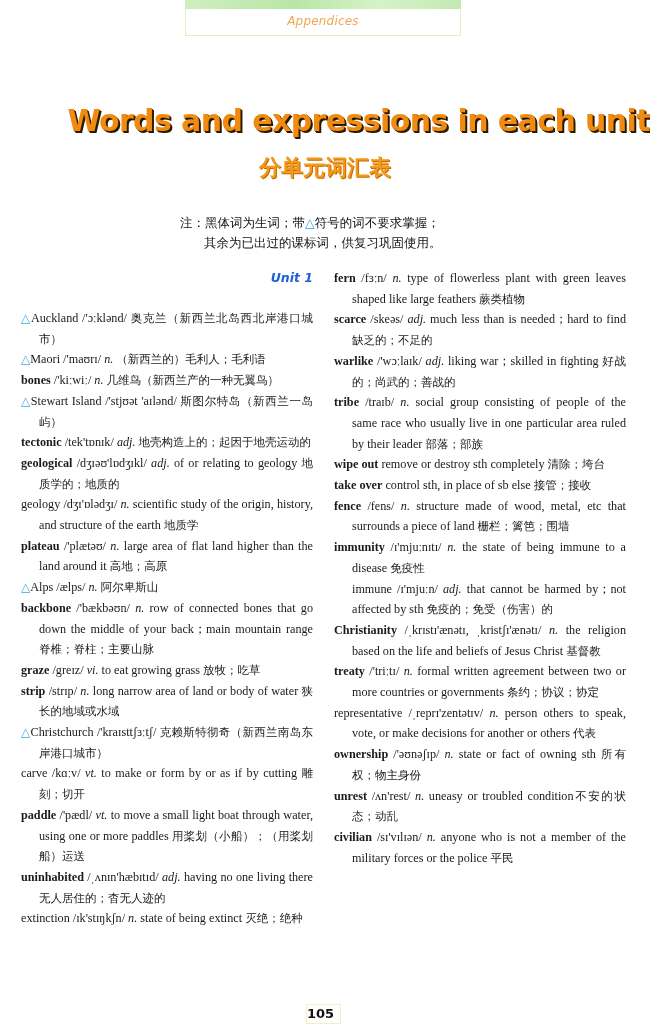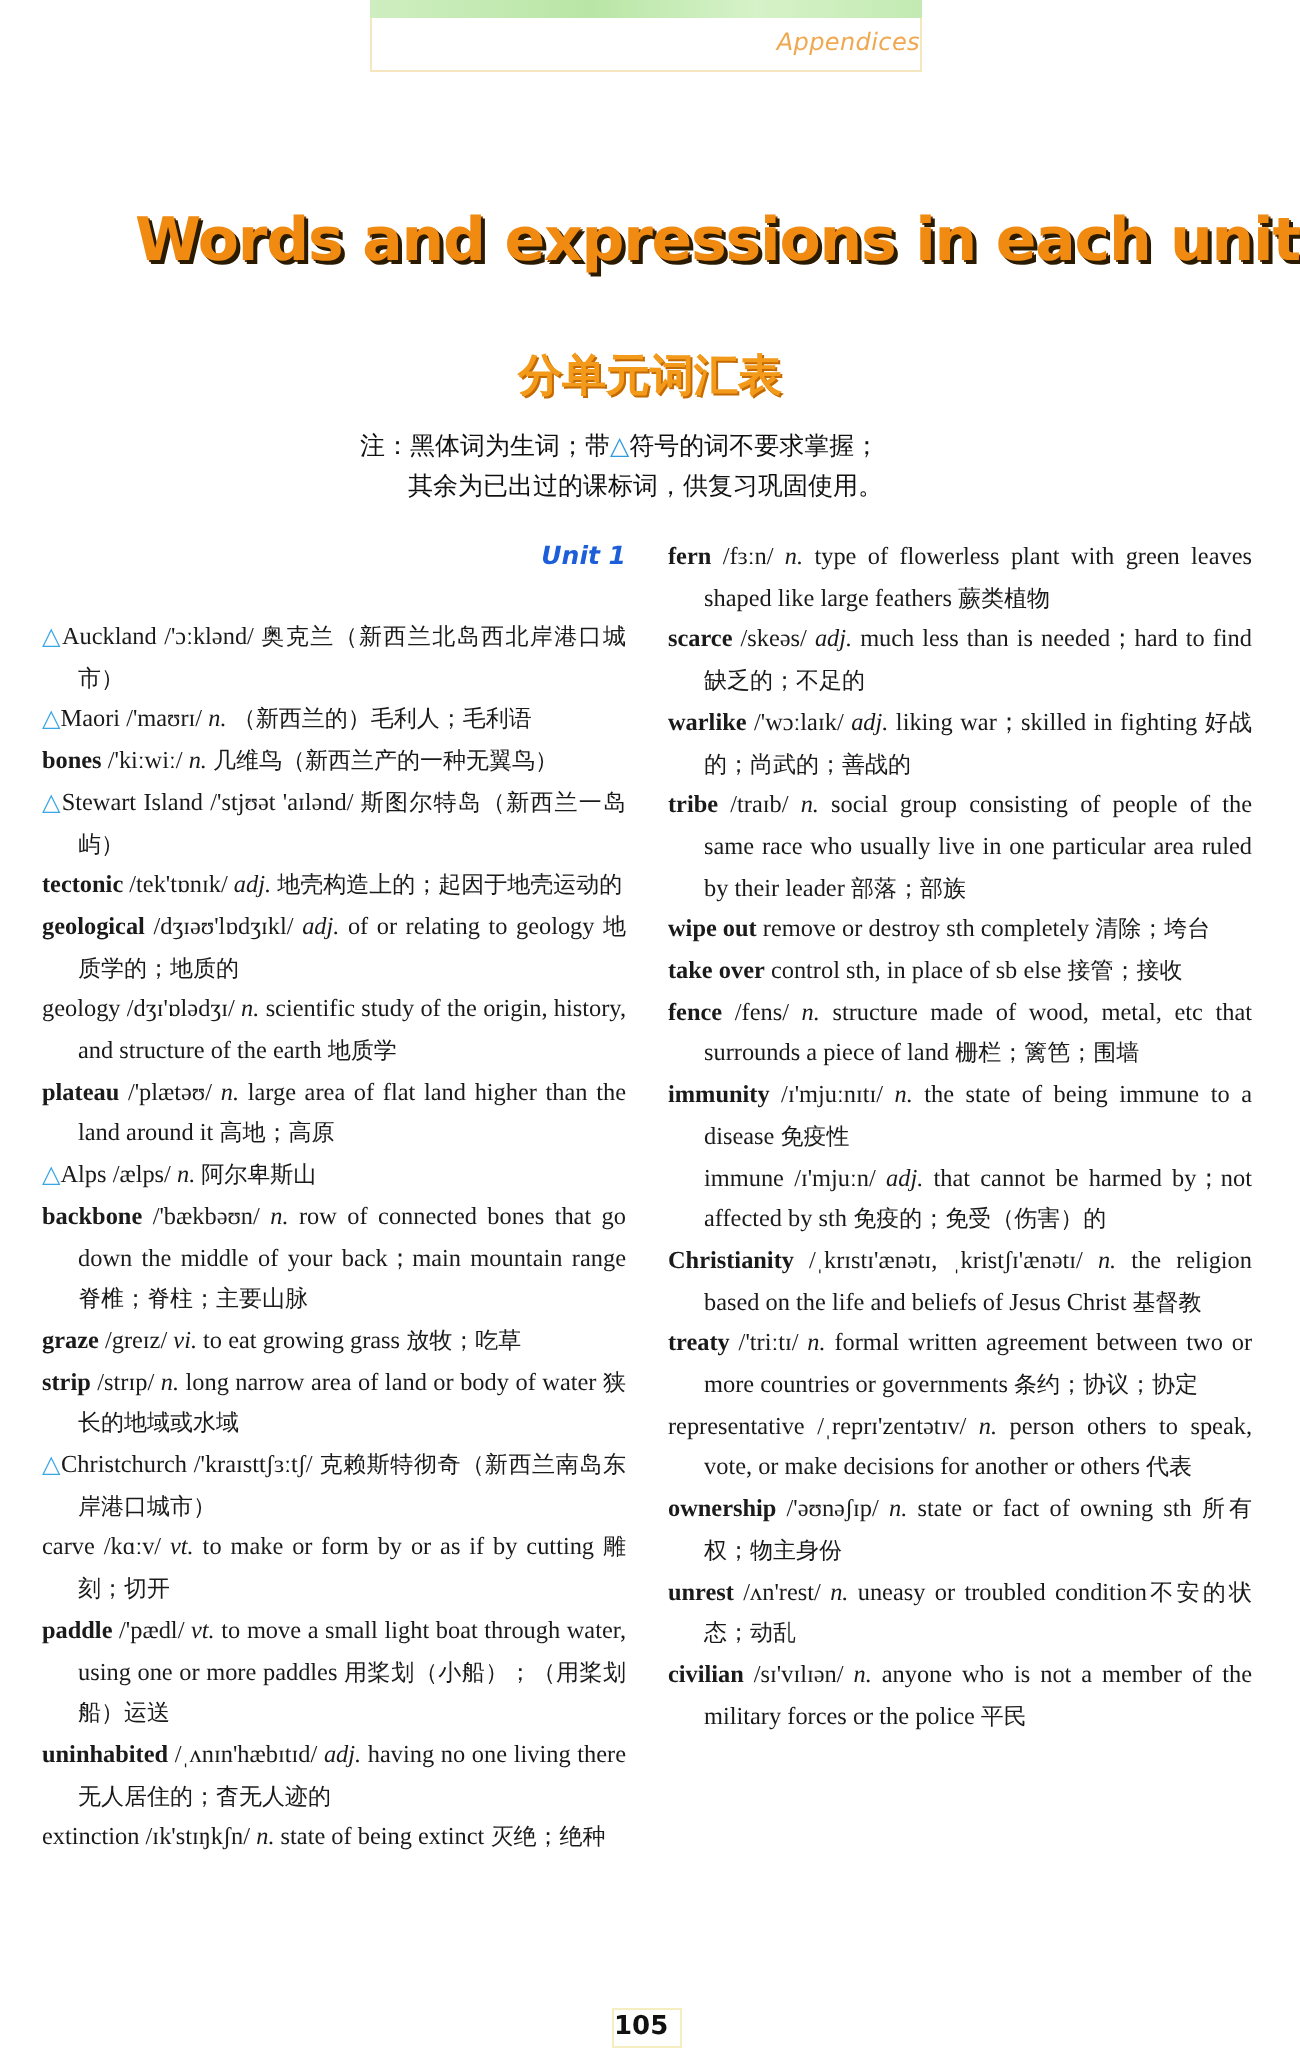--- a/index.html
+++ b/index.html
@@ -7,36 +7,36 @@
     width: 650px; height: 1025px; background: #ffffff; position: relative; overflow: hidden;
     font-family: "Liberation Serif", "DejaVu Serif", serif; color: #1a1a1a;
   }
   .top-band {
     position: absolute; left: 185px; top: 0; width: 276px; height: 9px;
     background: linear-gradient(90deg, #cfeec0, #b9e6a6 40%, #d6f2c8 70%, #c3eab2);
   }
   .top-tab {
     position: absolute; left: 185px; top: 9px; width: 276px; height: 27px;
     border-left: 1px solid #f6e6c0; border-right: 1px solid #f6e6c0; border-bottom: 1px solid #f6e6c0;
-    text-align: right; box-sizing: border-box;
+    text-align: center; box-sizing: border-box;
   }
   .top-tab span {
     font-family: "DejaVu Sans", sans-serif; font-style: italic; font-size: 12px;
     color: #f0a850; line-height: 24px; letter-spacing: 0.2px;
   }
   .title-en {
     position: absolute; left: 0; width: 650px; top: 103px; text-align: right;
     font-family: "DejaVu Sans", sans-serif; font-weight: bold; font-size: 30px;
     color: #f08a10; letter-spacing: -0.6px;
     text-shadow: 2px 2px 0 #2a1a00, 1px 1px 0 #7a3a00;
   }
   .title-zh {
     position: absolute; left: 0; width: 650px; top: 153px; text-align: center;
     font-family: "DejaVu Serif", serif; font-weight: bold; font-size: 22px;
-    color: #f39a1a; text-shadow: 1px 1px 0 #c46a00; margin-top: 20px;
+    color: #f39a1a; text-shadow: 1px 1px 0 #c46a00;
   }
   .note {
     position: absolute; top: 213px; left: 180px; width: 320px;
     font-family: "DejaVu Sans", sans-serif; font-size: 12.5px; line-height: 20px; color: #111;
   }
   .note .l2 { padding-left: 24px; font-family: Liberation Serif, serif; }
   .note .tri { color: #2d9be0; }
   .col {
     position: absolute; top: 268px; font-size: 12.2px; line-height: 20.7px;
   }

